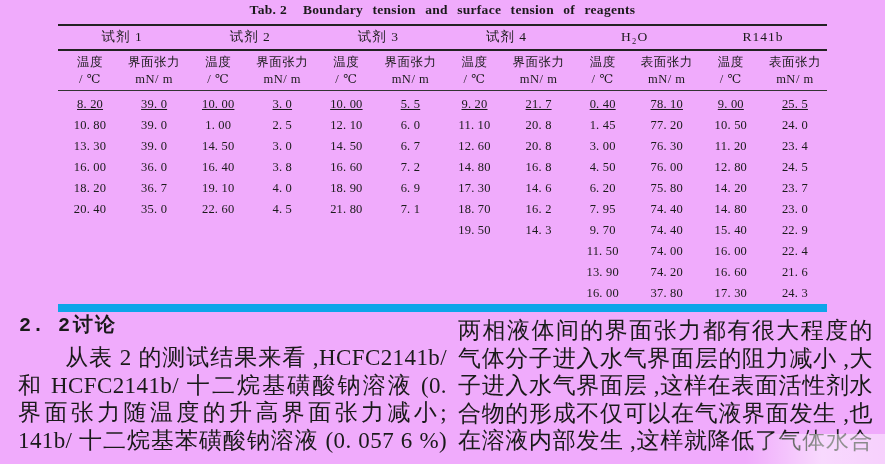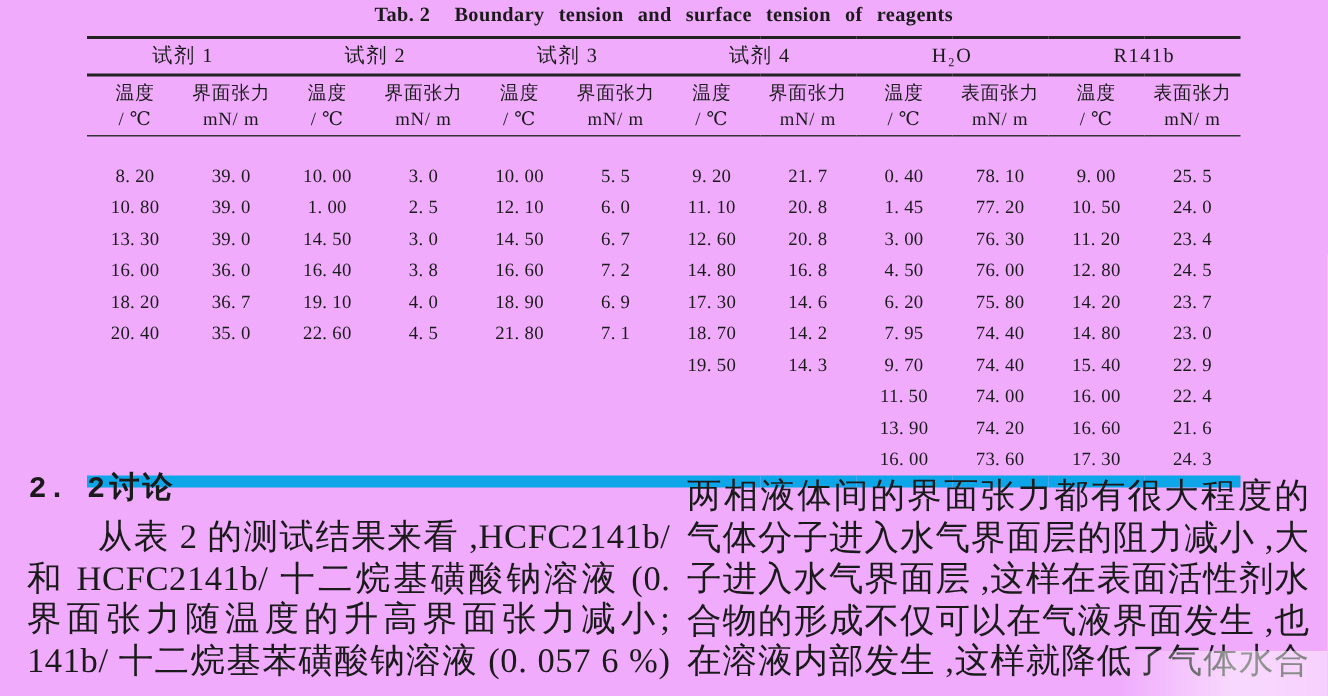--- a/index.html
+++ b/index.html
@@ -51,21 +51,21 @@
     padding: 3px 0 2px 0;
     border-bottom: 1.2px solid #333;
     letter-spacing: 0.5px;
   }
   tr.sub-row th .unit { letter-spacing: 0.5px; }
   tbody td {
     height: 21px;
     font-size: 12.5px;
     letter-spacing: 0.2px;
   }
-  tbody tr:first-child td { padding-top: 16px; }
+  tbody tr:first-child td { padding-top: 3px; text-decoration: underline; }
 
   
   .section-heading {
     position: absolute;
     left: 19px; top: 311px;
     font-size: 20px;
     font-weight: bold;
   }
   .section-heading .sec-num {
     font-family: Liberation Mono, monospace;
@@ -244,21 +244,21 @@
           <td>23. 7</td>
         </tr>
         <tr>
           <td>20. 40</td>
           <td>35. 0</td>
           <td>22. 60</td>
           <td>4. 5</td>
           <td>21. 80</td>
           <td>7. 1</td>
           <td>18. 70</td>
-          <td>14. 2</td>
+          <td>16. 2</td>
           <td>7. 95</td>
           <td>74. 40</td>
           <td>14. 80</td>
           <td>23. 0</td>
         </tr>
         <tr>
           <td></td>
           <td></td>
           <td></td>
           <td></td>
@@ -302,21 +302,21 @@
         <tr>
           <td></td>
           <td></td>
           <td></td>
           <td></td>
           <td></td>
           <td></td>
           <td></td>
           <td></td>
           <td>16. 00</td>
-          <td>73. 60</td>
+          <td>37. 80</td>
           <td>17. 30</td>
           <td>24. 3</td>
         </tr>
       </tbody>
   </table>
 
   <div class="section-heading">
     <span class="sec-num">2. 2</span><span class="sec-title">讨论</span>
   </div>
 

